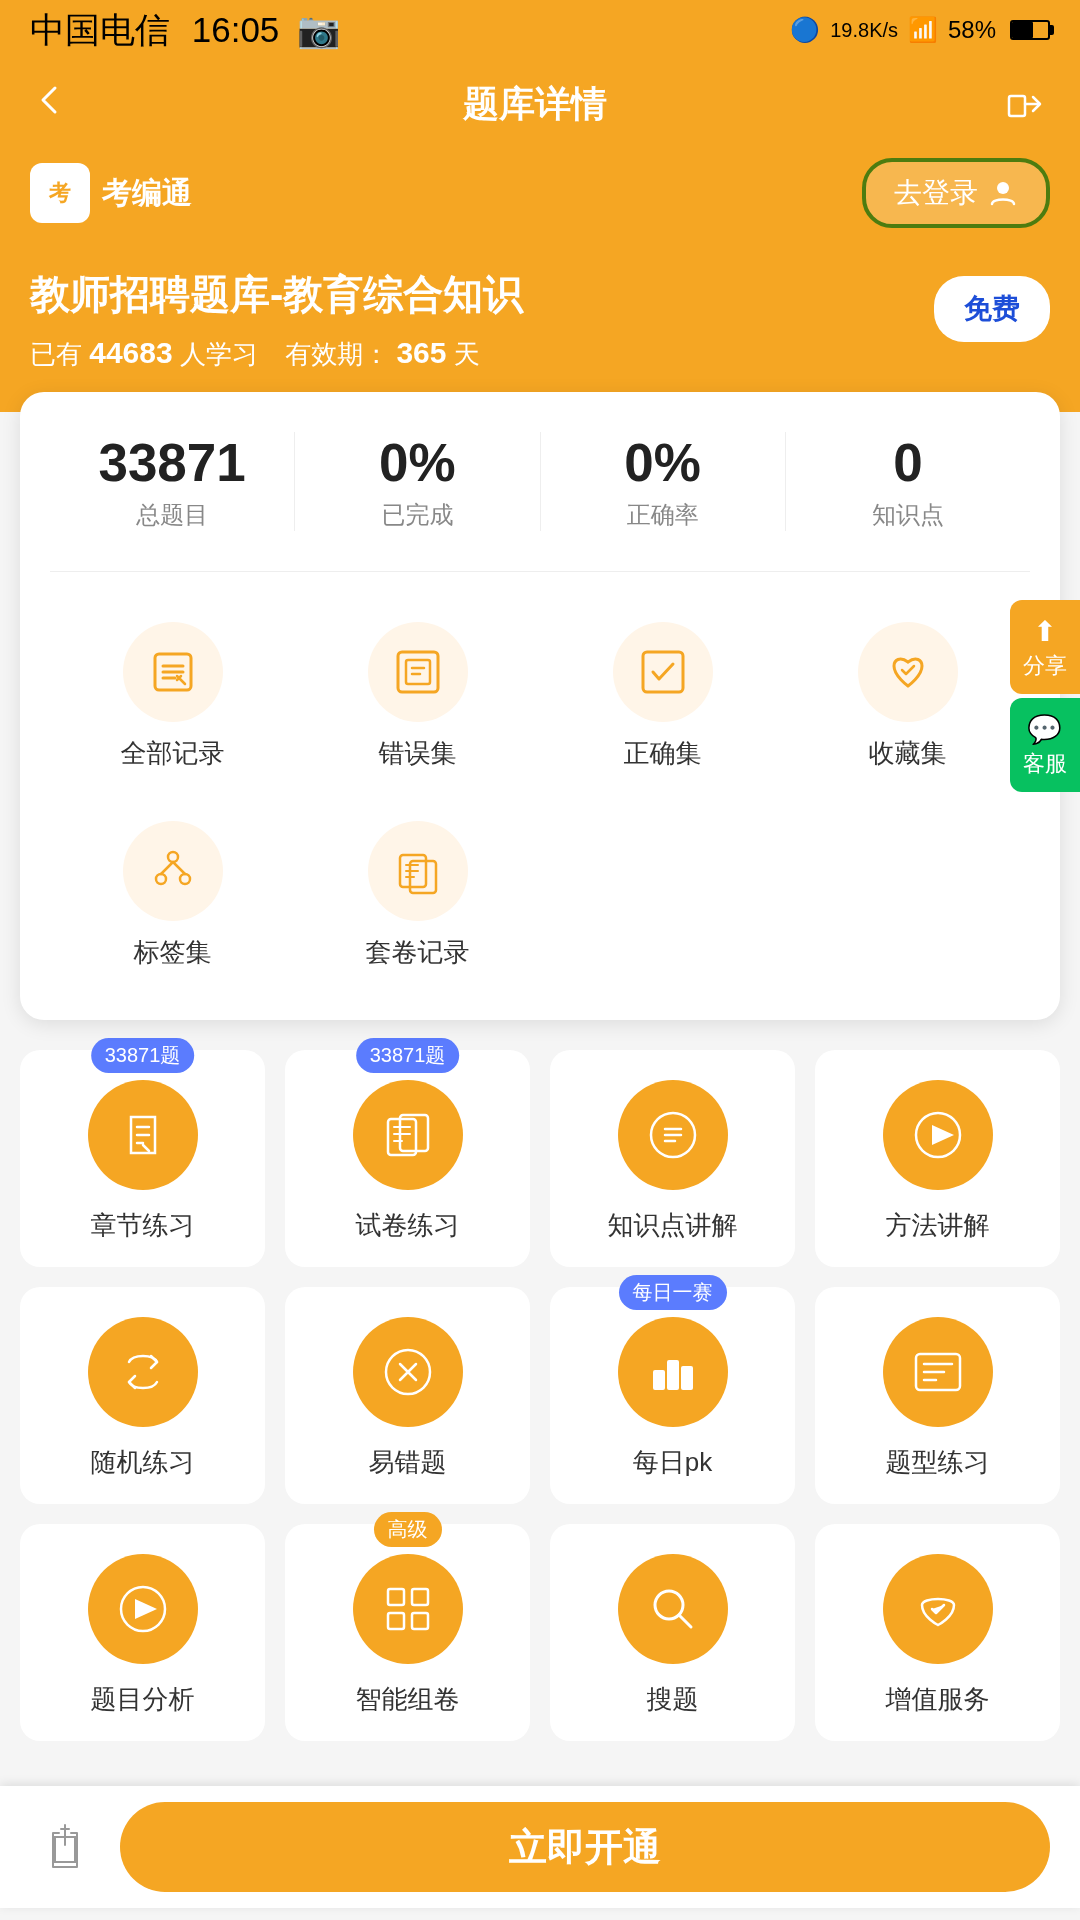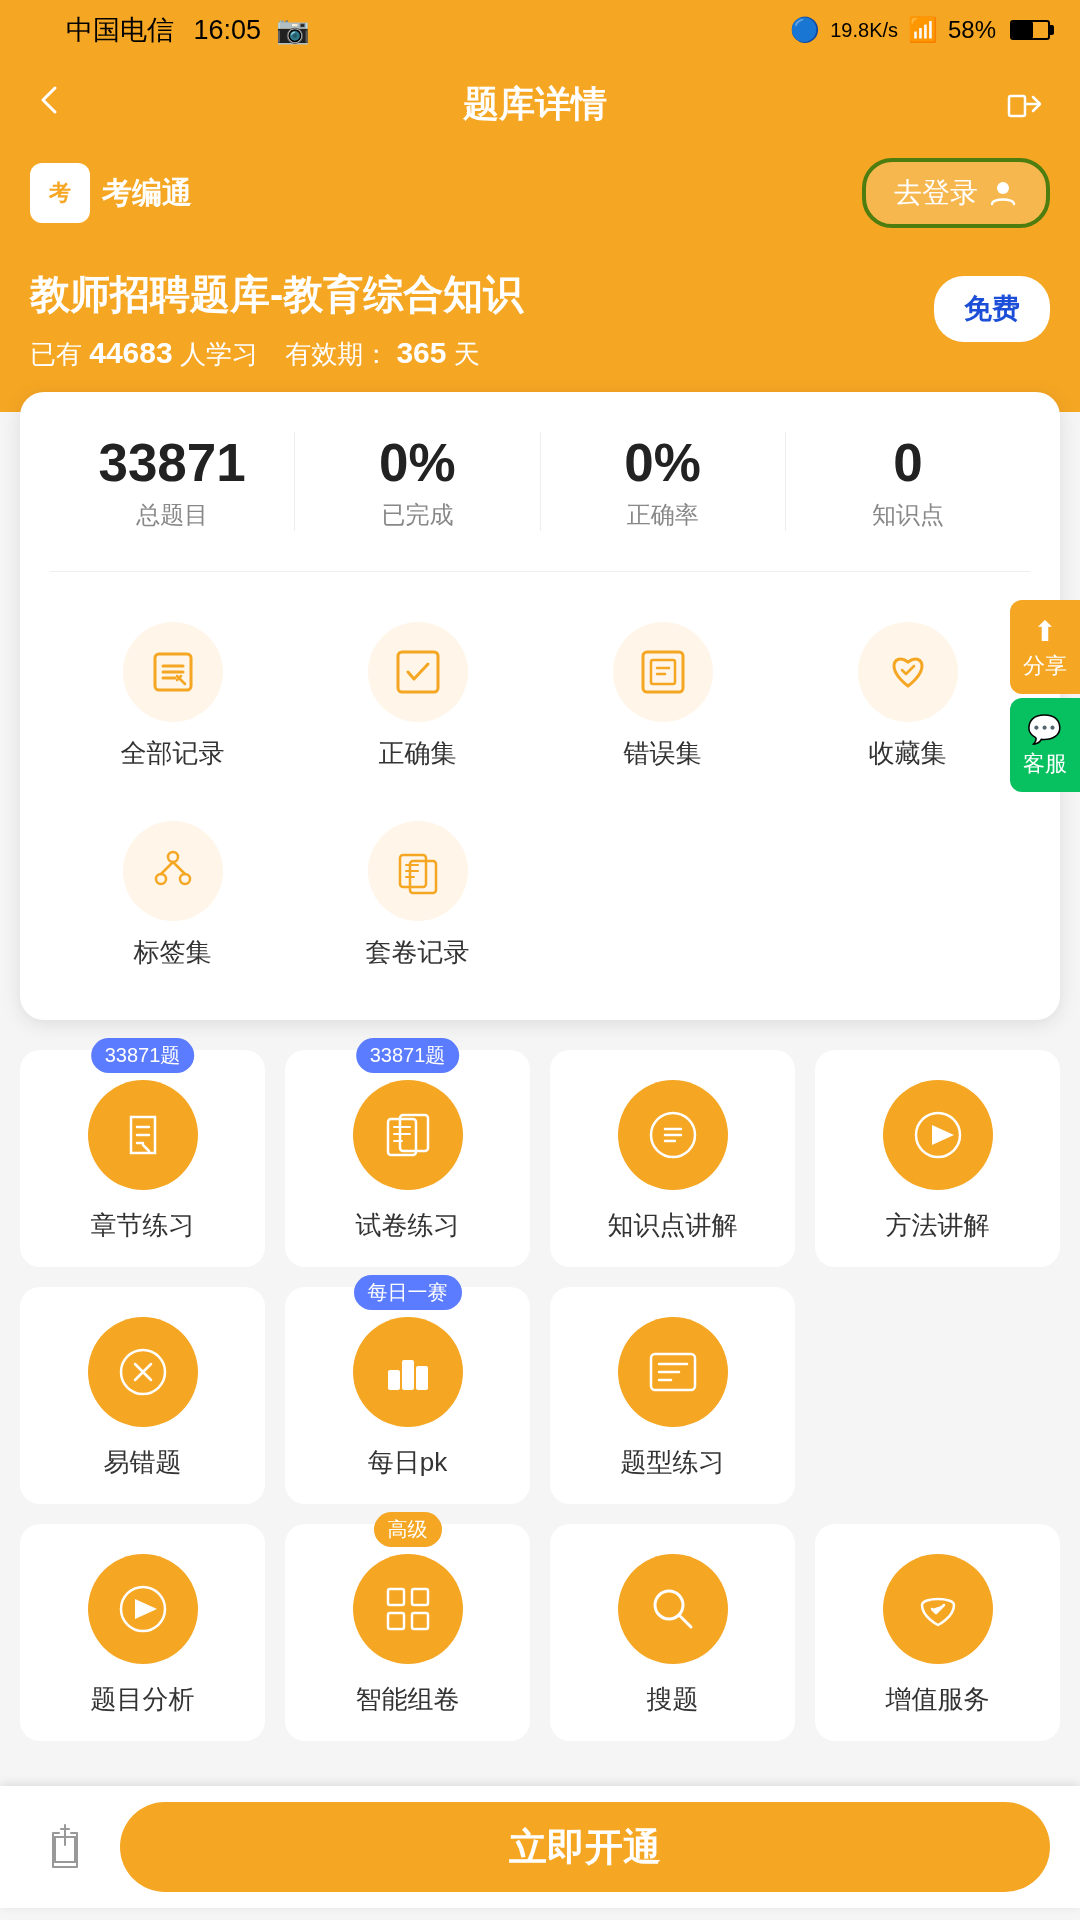--- a/index.html
+++ b/index.html
@@ -14,21 +14,21 @@
 
     
     .status-bar {
       background: #f5a623;
       display: flex;
       justify-content: space-between;
       align-items: center;
       padding: 12px 30px;
       height: 60px;
     }
-    .status-left { font-size: 27px; color: #000; font-weight: 500; margin-left: 36px; }
+    .status-left { font-size: 35px; color: #000; font-weight: 500; }
     .status-right { display: flex; align-items: center; gap: 10px; font-size: 24px; color: #000; }
     .battery-icon {
       display: inline-block;
       width: 40px; height: 20px;
       border: 2px solid #000;
       border-radius: 3px;
       position: relative;
       margin-left: 4px;
     }
     .battery-icon::after {
@@ -429,35 +429,35 @@
           <path d="M30 30 L38 38 M34 30 L30 34" stroke="#f5a623" stroke-width="2.5" stroke-linecap="round"></path>
         </svg>
       </div>
       <span class="func-label">全部记录</span>
     </div>
 
     <div class="func-item">
       <div class="func-icon-wrap">
         <svg viewBox="0 0 52 52" fill="none">
           <rect x="6" y="6" width="40" height="40" rx="4" stroke="#f5a623" stroke-width="3" fill="none"></rect>
-          <path d="M16 26 L22 33 L36 18" stroke="#f5a623" stroke-width="3" stroke-linecap="round" stroke-linejoin="round"></path>
-        </svg>
-      </div>
-      <span class="func-label">正确集</span>
+          <rect x="14" y="14" width="24" height="24" rx="2" stroke="#f5a623" stroke-width="2.5" fill="none"></rect>
+          <path d="M20 22 H32 M20 28 H28" stroke="#f5a623" stroke-width="2.5" stroke-linecap="round"></path>
+        </svg>
+      </div>
+      <span class="func-label">错误集</span>
     </div>
 
     <div class="func-item">
       <div class="func-icon-wrap">
         <svg viewBox="0 0 52 52" fill="none">
           <rect x="6" y="6" width="40" height="40" rx="4" stroke="#f5a623" stroke-width="3" fill="none"></rect>
-          <rect x="14" y="14" width="24" height="24" rx="2" stroke="#f5a623" stroke-width="2.5" fill="none"></rect>
-          <path d="M20 22 H32 M20 28 H28" stroke="#f5a623" stroke-width="2.5" stroke-linecap="round"></path>
-        </svg>
-      </div>
-      <span class="func-label">错误集</span>
+          <path d="M16 26 L22 33 L36 18" stroke="#f5a623" stroke-width="3" stroke-linecap="round" stroke-linejoin="round"></path>
+        </svg>
+      </div>
+      <span class="func-label">正确集</span>
     </div>
 
     <div class="func-item">
       <div class="func-icon-wrap">
         <svg viewBox="0 0 52 52" fill="none">
           <path d="M12 20 C12 14 18 10 26 16 C34 10 40 14 40 20 C40 30 26 40 26 40 C26 40 12 30 12 20Z" stroke="#f5a623" stroke-width="3" fill="none"></path>
           <path d="M20 24 L24 28 L32 20" stroke="#f5a623" stroke-width="2.5" stroke-linecap="round" stroke-linejoin="round"></path>
         </svg>
       </div>
       <span class="func-label">收藏集</span>
@@ -536,20 +536,31 @@
           <polygon points="24,20 46,30 24,40" fill="white"></polygon>
         </svg>
       </div>
       <span class="practice-label">方法讲解</span>
     </div>
 
   </div>
 
   <div class="practice-grid">
 
+    <div class="practice-card">
+      <div class="practice-icon">
+        <svg viewBox="0 0 60 60" fill="none">
+          <path d="M16 20 C20 12 40 12 44 20" stroke="white" stroke-width="2.5" stroke-linecap="round" fill="none"></path>
+          <path d="M44 40 C40 48 20 48 16 40" stroke="white" stroke-width="2.5" stroke-linecap="round" fill="none"></path>
+          <path d="M38 14 L44 20 L38 26" stroke="white" stroke-width="2.5" stroke-linecap="round" stroke-linejoin="round" fill="none"></path>
+          <path d="M22 34 L16 40 L22 46" stroke="white" stroke-width="2.5" stroke-linecap="round" stroke-linejoin="round" fill="none"></path>
+        </svg>
+      </div>
+      <span class="practice-label">随机练习</span>
+    </div>
 
     <div class="practice-card">
       <div class="practice-icon">
         <svg viewBox="0 0 60 60" fill="none">
           <circle cx="30" cy="30" r="22" stroke="white" stroke-width="2.5" fill="none"></circle>
           <path d="M22 22 L38 38 M38 22 L22 38" stroke="white" stroke-width="2.5" stroke-linecap="round"></path>
         </svg>
       </div>
       <span class="practice-label">易错题</span>
     </div>

